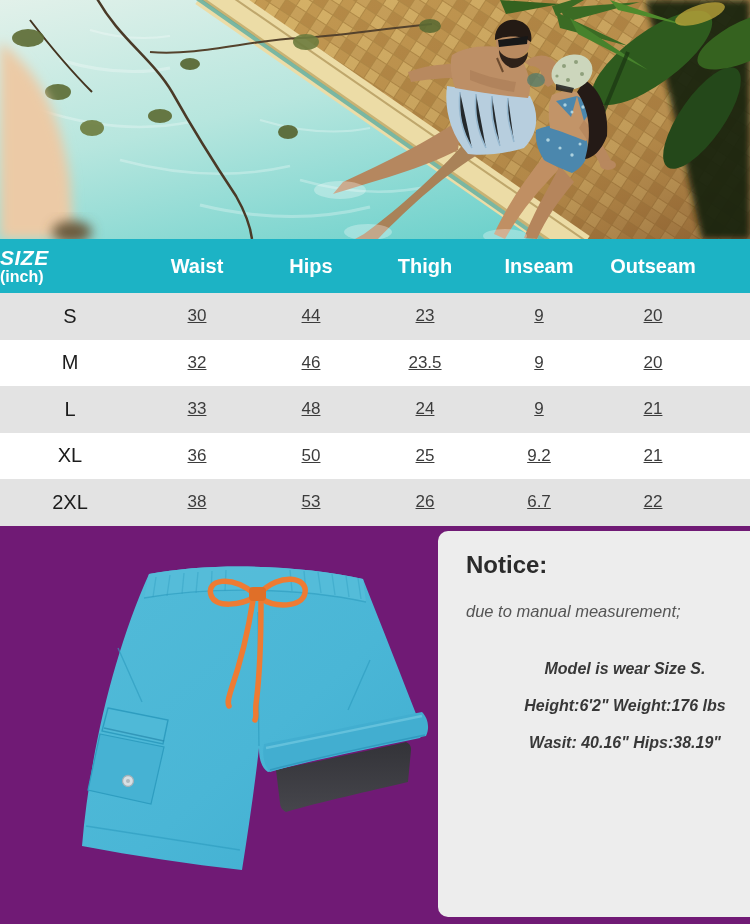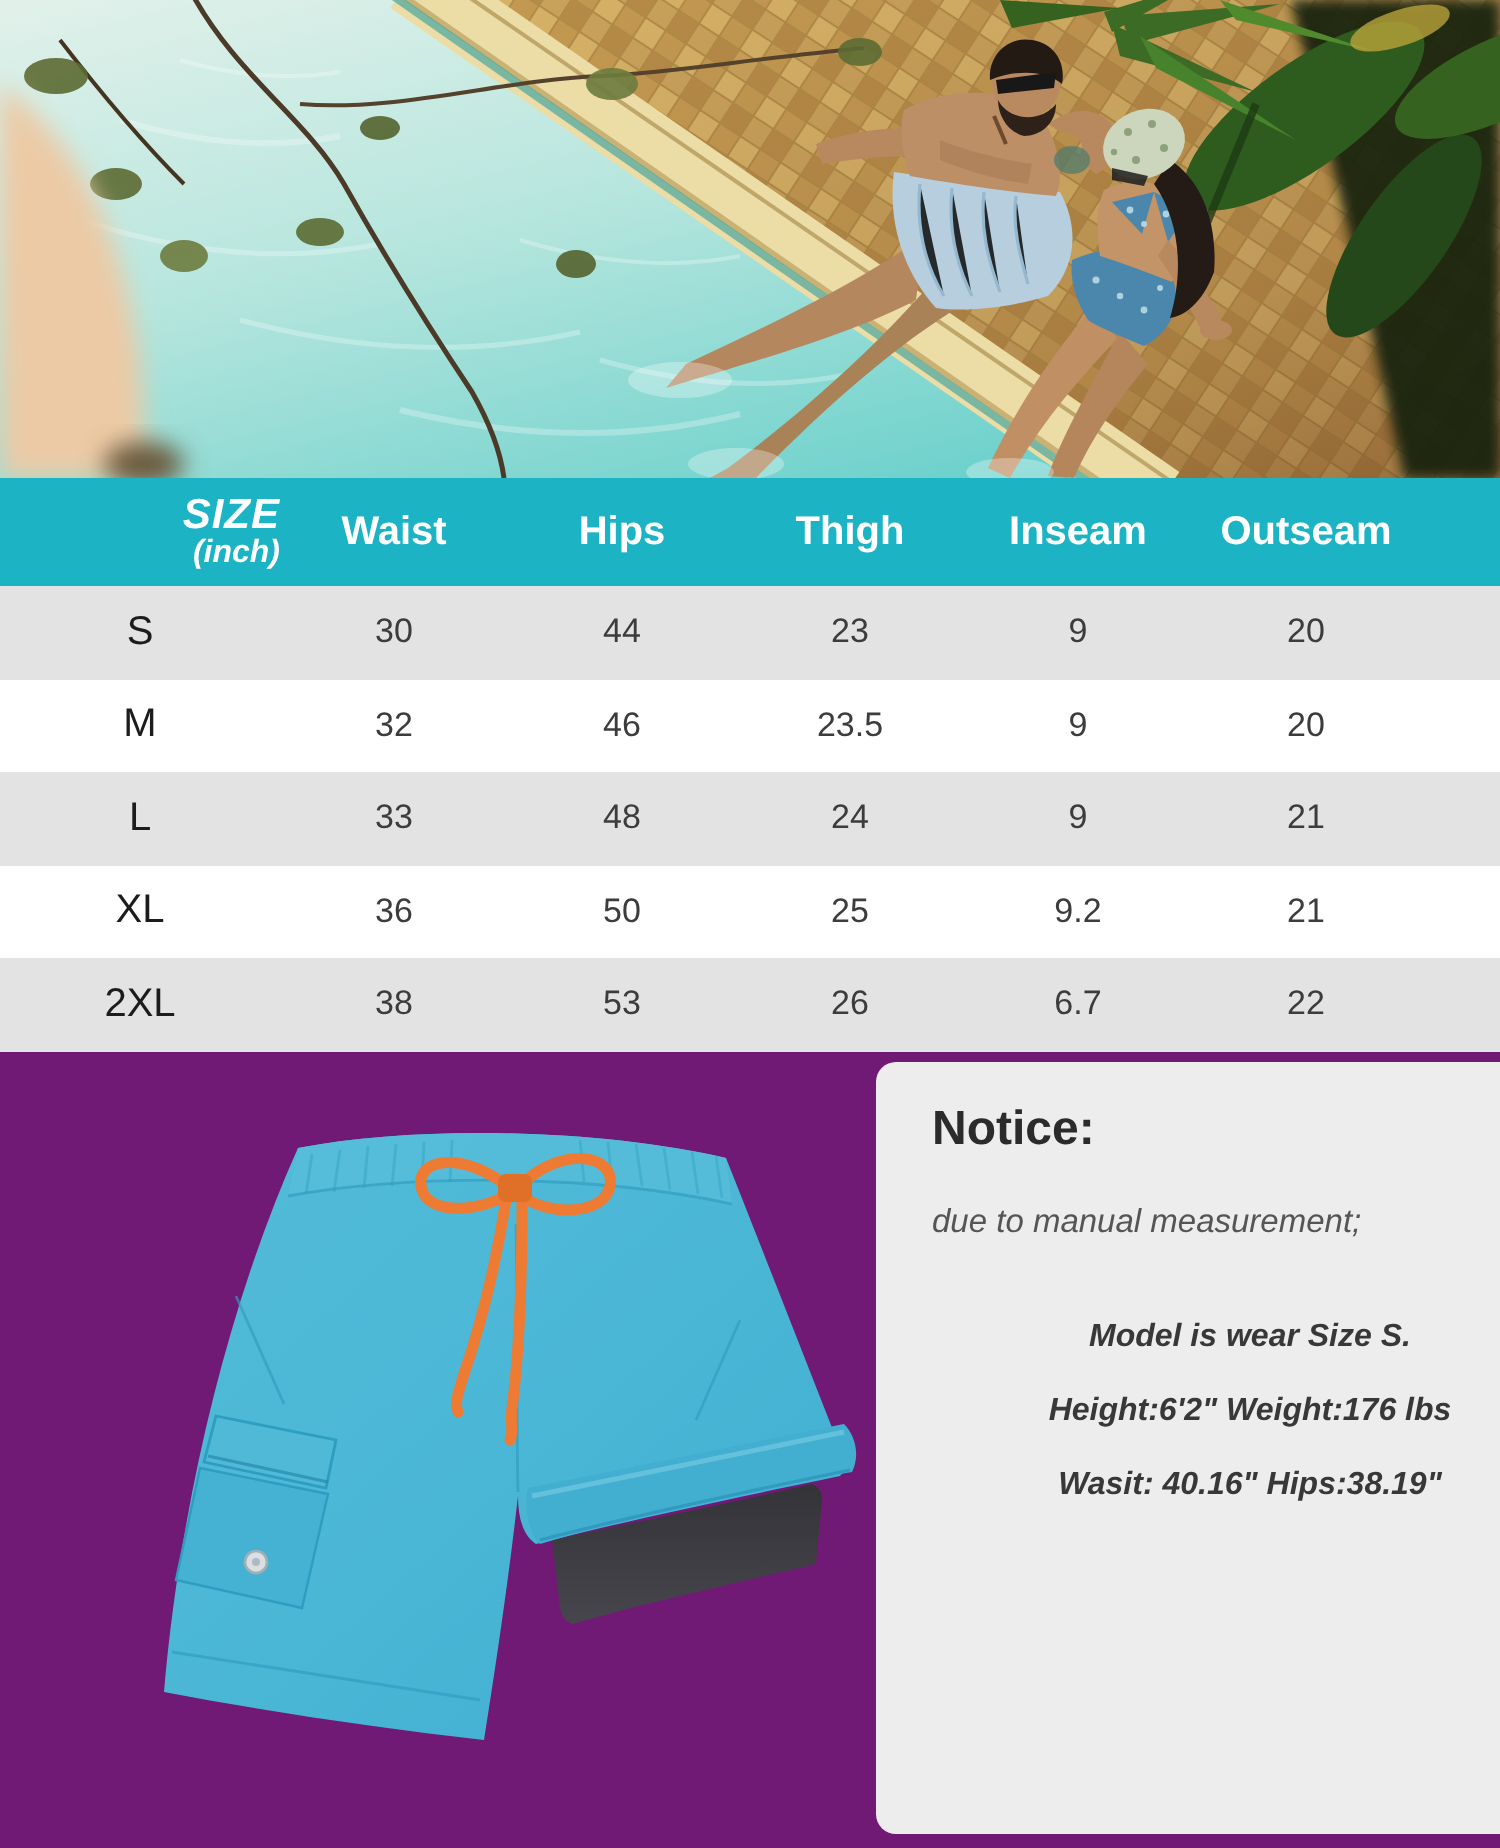--- a/index.html
+++ b/index.html
@@ -9,27 +9,27 @@
     overflow:hidden;position:relative;
   }
   
   .photo-section{width:750px;height:239px;overflow:hidden;position:relative;background:#bfe6de;}
   .photo-section svg{display:block;}
   
   .size-table{width:750px;}
   .trow{display:grid;grid-template-columns:140px 114px 114px 114px 114px 114px;align-items:center;}
   .thead{height:54px;background:#1cb3c5;color:#ffffff;}
   .thead .hcell{text-align:center;font-weight:bold;font-size:20px;}
-  .size-hcell{display:flex;flex-direction:column;align-items:flex-end;justify-content:center;line-height:1.05;}
+  .size-hcell{display:flex;flex-direction:column;align-items:flex-start;justify-content:center;line-height:1.05;}
   .size-hcell .t1{font-style:italic;font-weight:bold;font-size:21px;letter-spacing:.5px;}
-  .size-hcell .t2{font-style:italic;font-weight:bold;font-size:16px;}
+  .size-hcell .t2{font-weight:bold;font-size:16px;}
   .drow{height:46.5px;background:#ffffff;}
   .drow:nth-of-type(even){background:#e3e3e3;}
   .drow .scell{text-align:center;font-size:20px;color:#1c1c1c;}
-  .drow .vcell{text-align:center;font-size:17px;color:#3c3c3c;}
+  .drow .vcell{text-align:center;font-size:17px;color:#3c3c3c;text-decoration:underline;}
   
   .bottom-section{display:flex;width:750px;height:398.5px;background:#701a75;padding-left:48px;}
   .shorts-figure{width:390px;height:100%;position:relative;}
   .shorts-figure svg{display:block;margin:6px 0 0 4px;}
   .notice-box{
     width:350px;height:386px;margin-top:5px;margin-right:10px;
     background:#ededed;border-radius:10px;box-sizing:border-box;
     padding:20px 4px 0 28px;
   }
   .notice-title{font-size:24px;font-weight:bold;color:#2b2b2b;}

